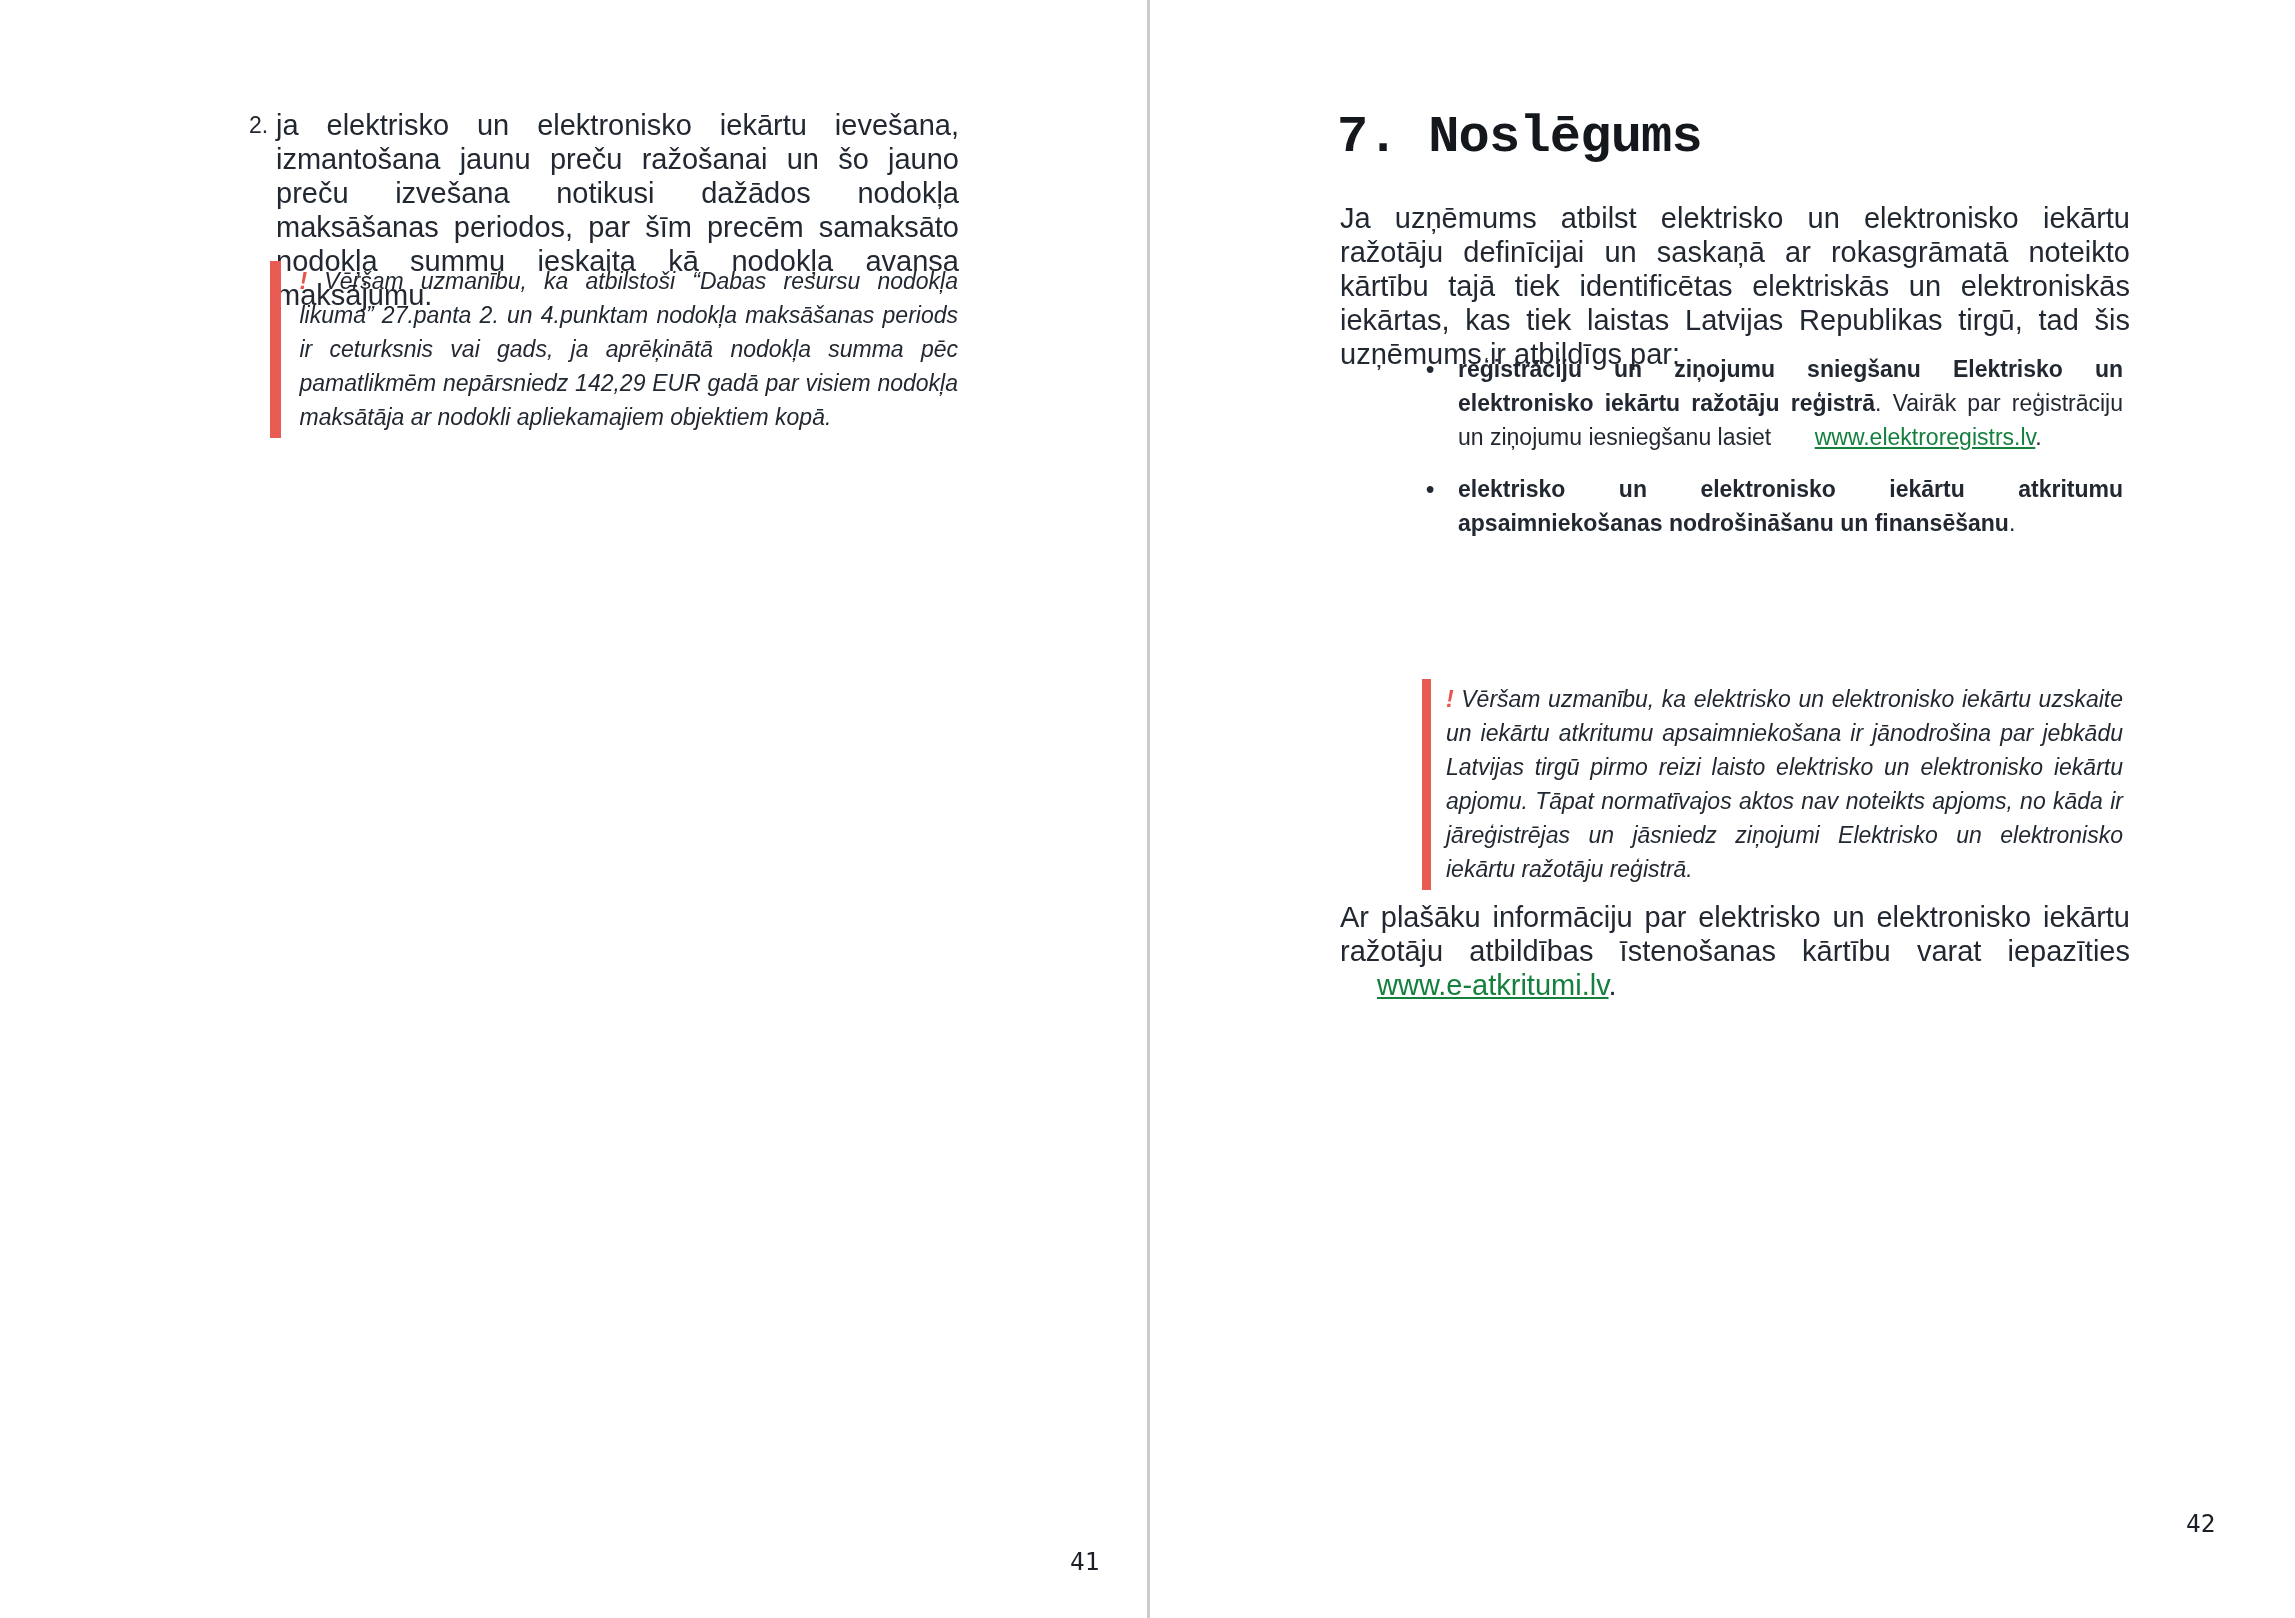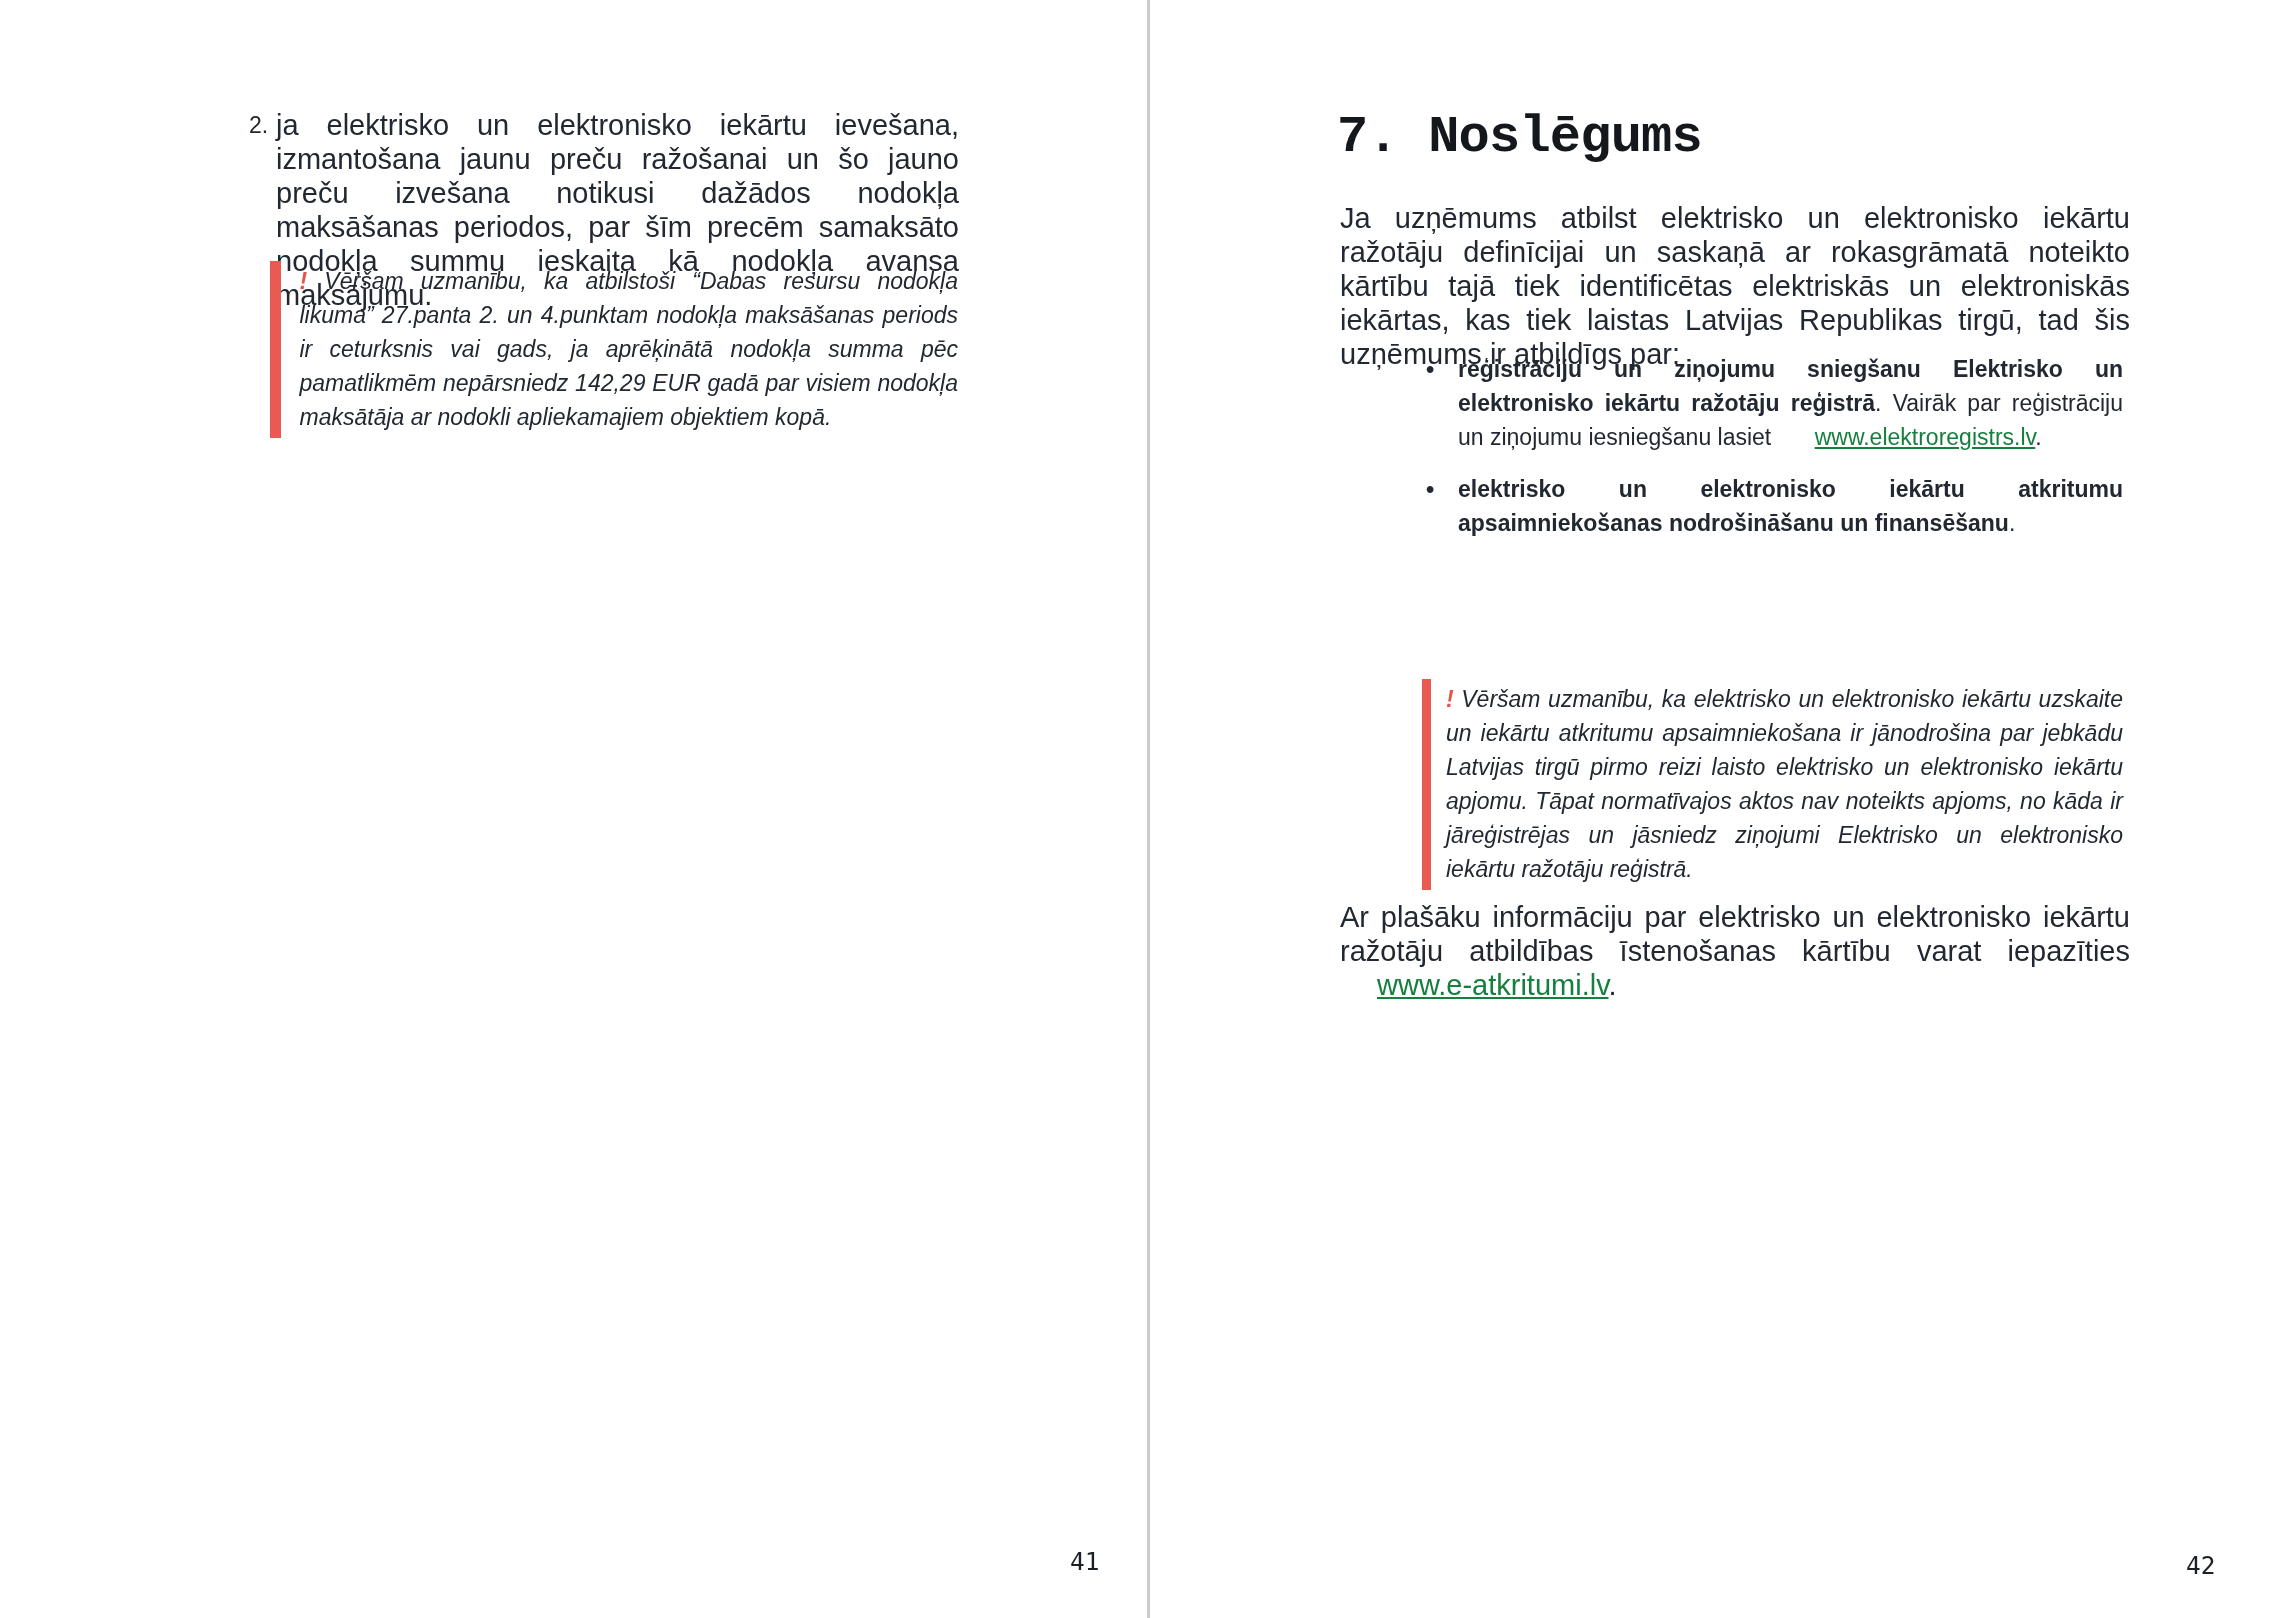--- a/index.html
+++ b/index.html
@@ -47,21 +47,21 @@
     font-size:25px; line-height:34px; color:#222831;
   }
   .b { font-weight:700; }
   a.doc-link { color:#15803d; text-decoration:underline; cursor:pointer;margin-left:37px; }
   .outro { position:absolute; left:1340px; top:900px; width:790px; }
   .pagenum {
     position:absolute; font-family:"DejaVu Sans Mono", monospace;
     font-size:24.4px; color:#1b2026;
   }
   .pagenum-left  { left:1038px; top:1547px;margin-left:32px; }
-  .pagenum-right { left:2186px; top:1551px; }
+  .pagenum-right { left:2186px; top:1509px; }
 </style>
 </head>
 <body>
 
 <div class="divider"></div>
 
 <div class="item2">
   <span class="marker">2.</span>
   <div class="item-text body-text">ja elektrisko un elektronisko iekārtu ievešana, izmantošana jaunu preču ražošanai un šo jauno preču izvešana notikusi dažādos nodokļa maksāšanas periodos, par šīm precēm samaksāto nodokļa summu ieskaita kā nodokļa avansa maksājumu.</div>
 </div>

